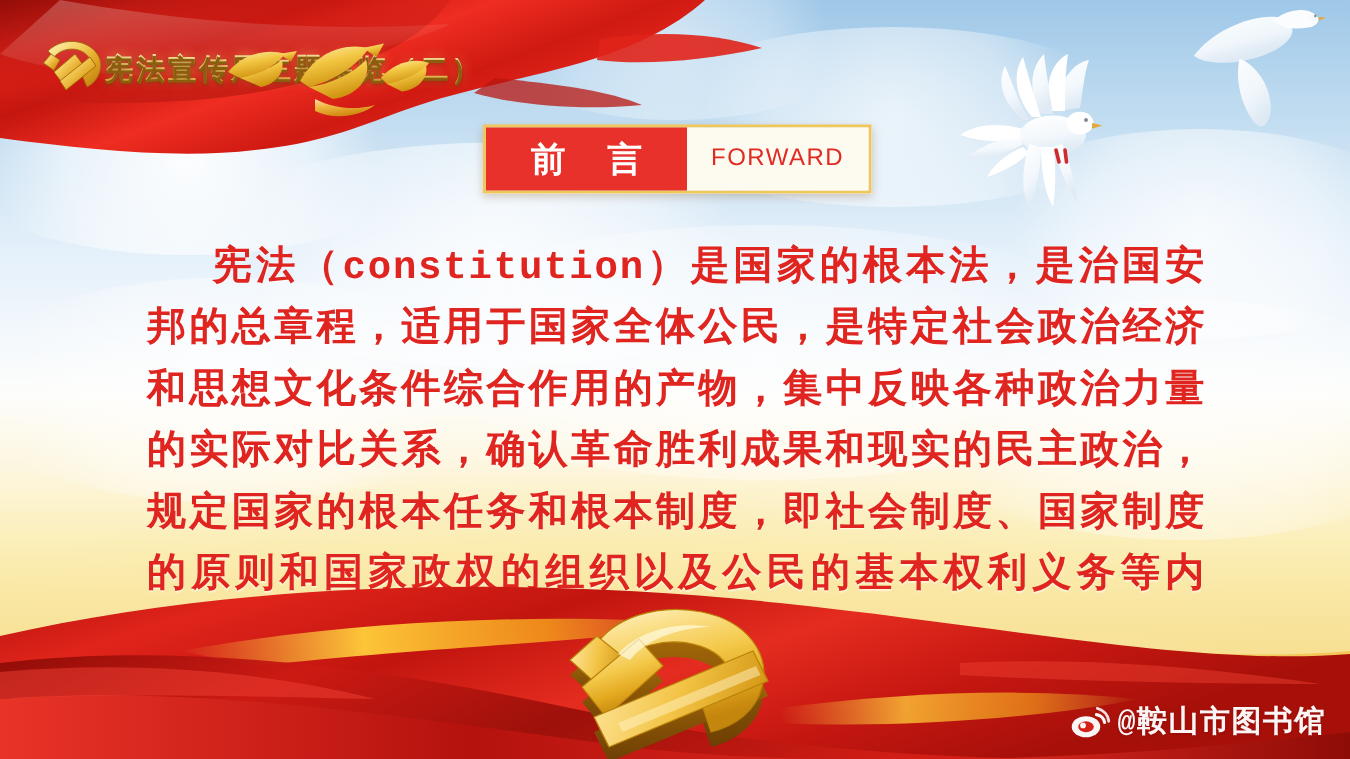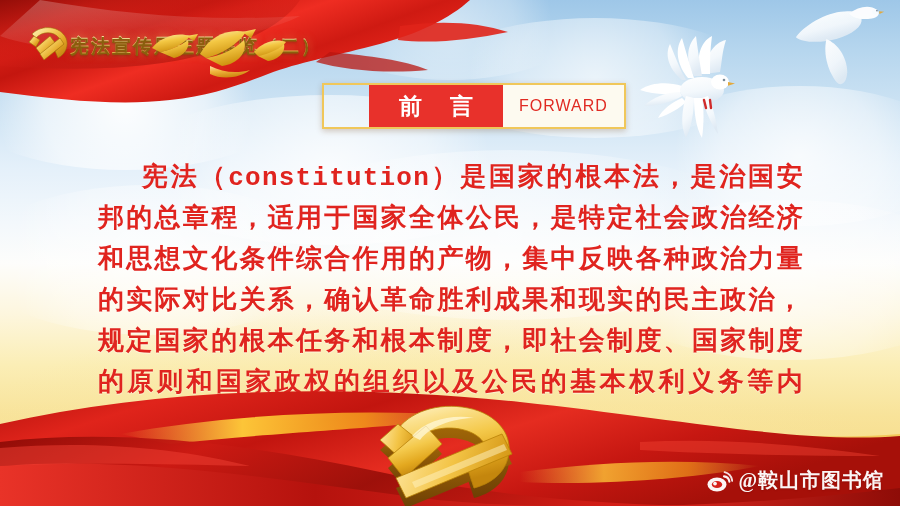--- a/index.html
+++ b/index.html
@@ -115,21 +115,20 @@
     color: #ffffff;
     font-size: 23px;
     font-weight: bold;
     letter-spacing: 10px;
     text-indent: 10px;
     display: flex;
     align-items: center;
     justify-content: center;
     padding: 0 20px;
     font-family: "DejaVu Sans", "Liberation Sans", sans-serif;
-    margin-left: 45px;
   }
   .banner-en {
     background: #fdfaf0;
     color: #e02a22;
     font-size: 16px;
     letter-spacing: 1px;
     display: flex;
     align-items: center;
     justify-content: center;
     padding: 0 16px;
@@ -177,21 +176,21 @@
     right: 16px;
     bottom: 12px;
     display: flex;
     align-items: center;
     gap: 5px;
     color: #ffffff;
     font-size: 20px;
     font-weight: bold;
     letter-spacing: 1px;
     text-shadow: 0 1px 2px rgba(120,0,0,.4);
-    font-family: Liberation Serif, serif;
+    font-family: Liberation Mono, monospace;
     opacity: .96;
   }
   .watermark .wb-icon { width: 26px; height: 22px; display: block; }
 </style>
 </head>
 <body>
 
 <div id="slide">
 
   <div class="cloud c1"></div>

